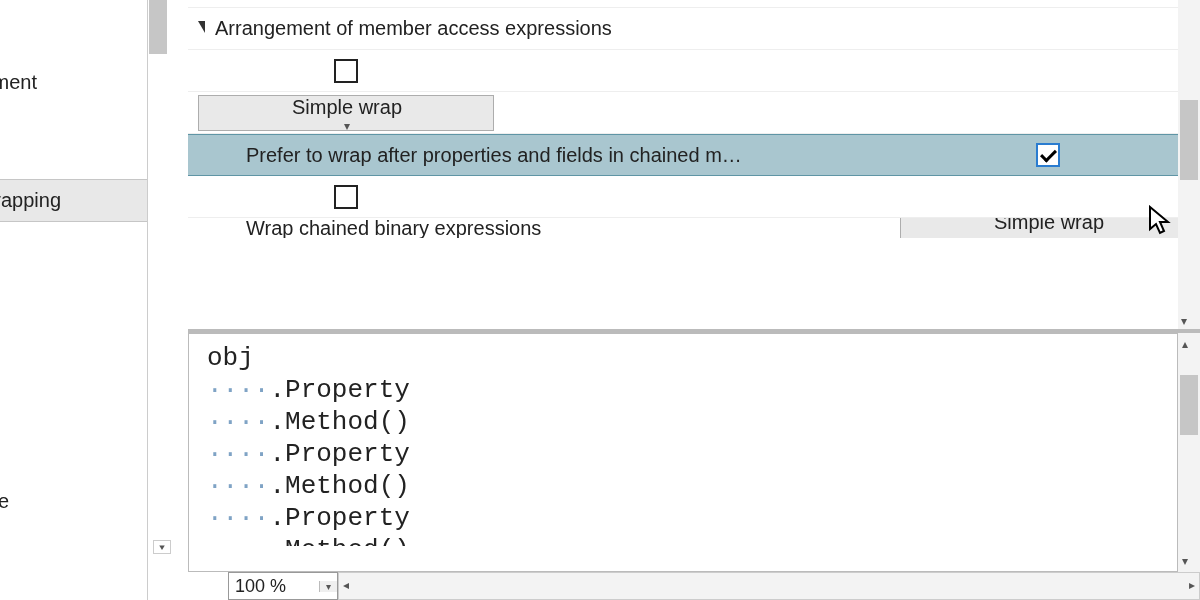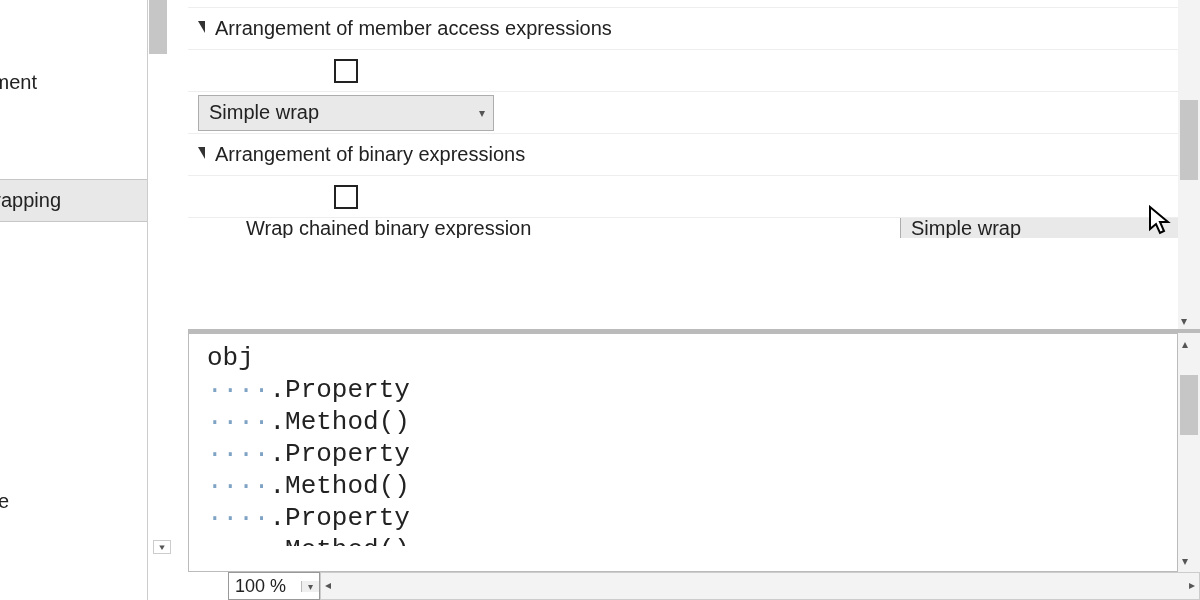--- a/index.html
+++ b/index.html
@@ -127,20 +127,21 @@
 .cb.focus { outline: 2px solid #2a7cd0; outline-offset: -2px; }
 .select {
   width: 296px; height: 36px;
   border: 1px solid #adadad;
   background: #e9e9e9;
   display: flex; align-items: center; justify-content: space-between;
   padding: 0 8px 0 10px;
   margin-left: 0;
   cursor: pointer;
   font-size: 20px;
+  flex-direction: column;
 }
 .select .chev { font-size: 12px; color: #555; }
 
 
 .settings-scroll {
   position: absolute;
   right: 0; top: 0;
   width: 22px; height: 330px;
   background: #f3f3f3;
 }
@@ -190,21 +191,21 @@
 
 
 .footer {
   position: absolute;
   left: 40px; right: 0; bottom: 0;
   height: 28px;
   display: flex;
   align-items: stretch;
 }
 .zoom {
-  width: 92px;
+  width: 110px;
   border: 1px solid #999;
   background: #fff;
   display: flex; align-items: center;
   padding-left: 6px;
   font-size: 18px;
   cursor: pointer;
 }
 .zoom .zv { flex: 1; }
 .zoom .btn { width: 18px; border-left: 1px solid #bbb; display:flex; align-items:center; justify-content:center; font-size: 10px; color:#555; background:#efefef;}
 .hscroll {
@@ -271,34 +272,36 @@
       <div class="row">
         <span class="ctrl">
           <span class="select">
             <span>Simple wrap</span>
             <span class="chev">▾</span>
           </span>
         </span>
       </div>
 
 
-
-      <div class="row group">
-        <span class="tri"></span>
-        <span class="label-g">Arrangement of binary expressions</span>
-      </div>
+      <div class="row selected">
+        <span class="label">Prefer to wrap after properties and fields in chained m…</span>
+        <span class="ctrl">
+            <span class="cb checked focus"></span>
+          </span>
+      </div>
+
 
       <div class="row">
         <span class="ctrl">
             <span class="cb"></span>
           </span>
       </div>
 
       <div class="row partial">
-        <span class="label">Wrap chained binary expression</span>
+        <span class="label">Wrap chained binary expressions</span>
         <span class="ctrl">
           <span class="select">
             <span>Simple wrap</span>
             <span class="chev">▾</span>
           </span>
         </span>
       </div>
 
       <div class="settings-scroll">
         <div class="thumb"></div>

